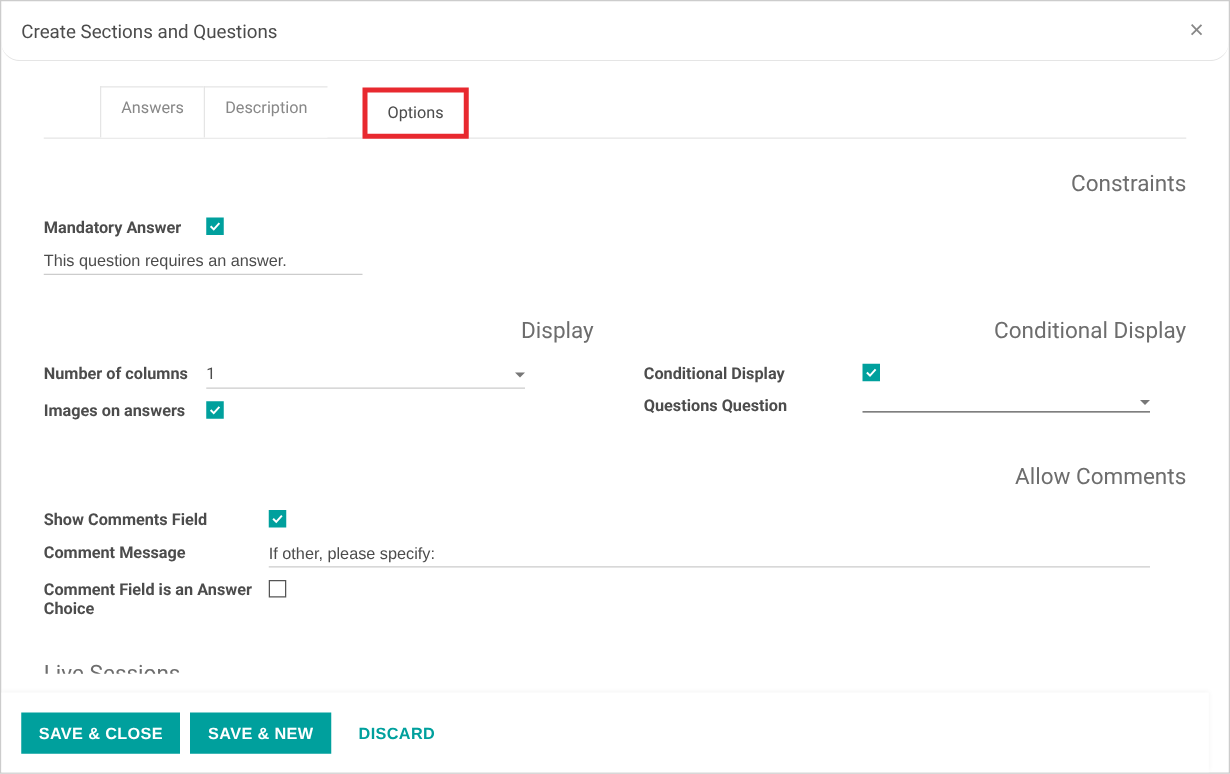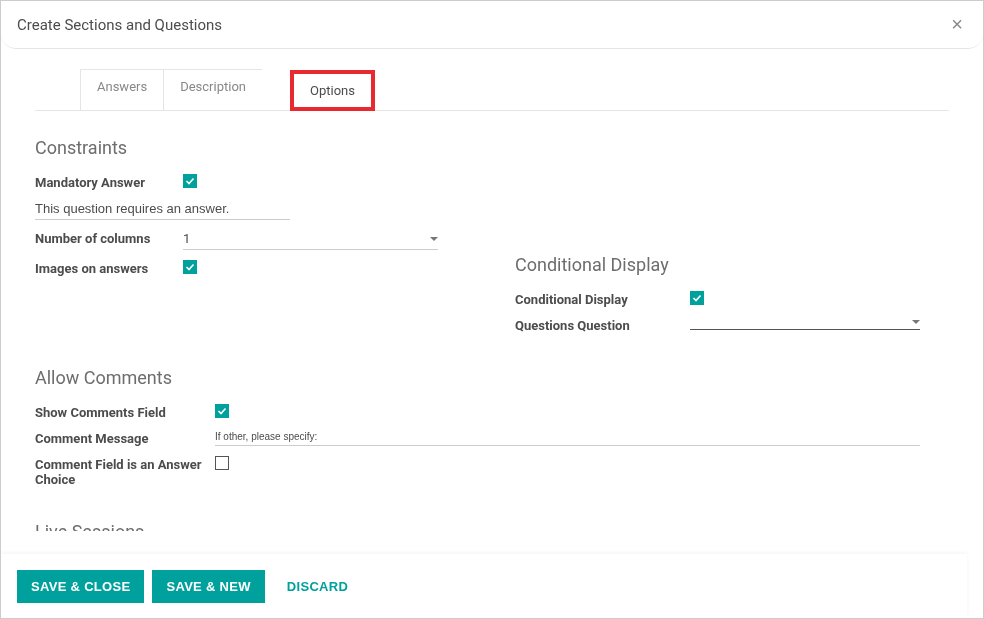--- a/index.html
+++ b/index.html
@@ -73,28 +73,29 @@
       position: relative;
       top: 1px;
       margin-left: 28px;
     }
     .section-title {
       font-size: 18px;
       color: #6d6d6d;
       font-weight: 400;
       margin-top: 26px;
       margin-bottom: 14px;
+      text-align: right;
     }
     .form-row {
       display: flex;
       align-items: flex-start;
       margin-bottom: 8px;
     }
     .form-label {
-      width: 148px;
+      width: 130px;
       color: #4c4c4c;
       font-size: 13px;
       font-weight: 700;
       padding-top: 3px;
       flex-shrink: 0;
     }
     .form-control {
       flex: 1;
     }
     .check {
@@ -175,21 +176,21 @@
       font-weight: 600;
       cursor: pointer;
       letter-spacing: 0.3px;
     }
     .btn-primary { background: #00a09d; color: #fff; }
     .btn-link { background: transparent; color: #00a09d; }
     .underlined-wide {
       border: none;
       border-bottom: 1px solid #ccc;
       padding: 3px 0;
-      font-size: 10px;
+      font-size: 13px;
       color: #4c4c4c;
       width: 705px;
       background: transparent;
       outline: none;
     }
     .live-sessions-cut {
       font-size: 18px;
       color: #6d6d6d;
       font-weight: 400;
       margin-top: 34px;
@@ -234,20 +235,21 @@
       </div>
     </div>
     <div class="form-row">
       <div class="form-control">
         <input class="underlined-input narrow" value="This question requires an answer." style="">
       </div>
     </div>
 
     <div class="two-col">
       <div class="col-left">
+        <h2 class="section-title">Display</h2>
         <div class="form-row">
           <div class="form-label">Number of columns</div>
           <div class="form-control">
             <div class="select-wrap">
               <span>1</span>
               <span class="caret"></span>
             </div>
           </div>
         </div>
         <div class="form-row">

